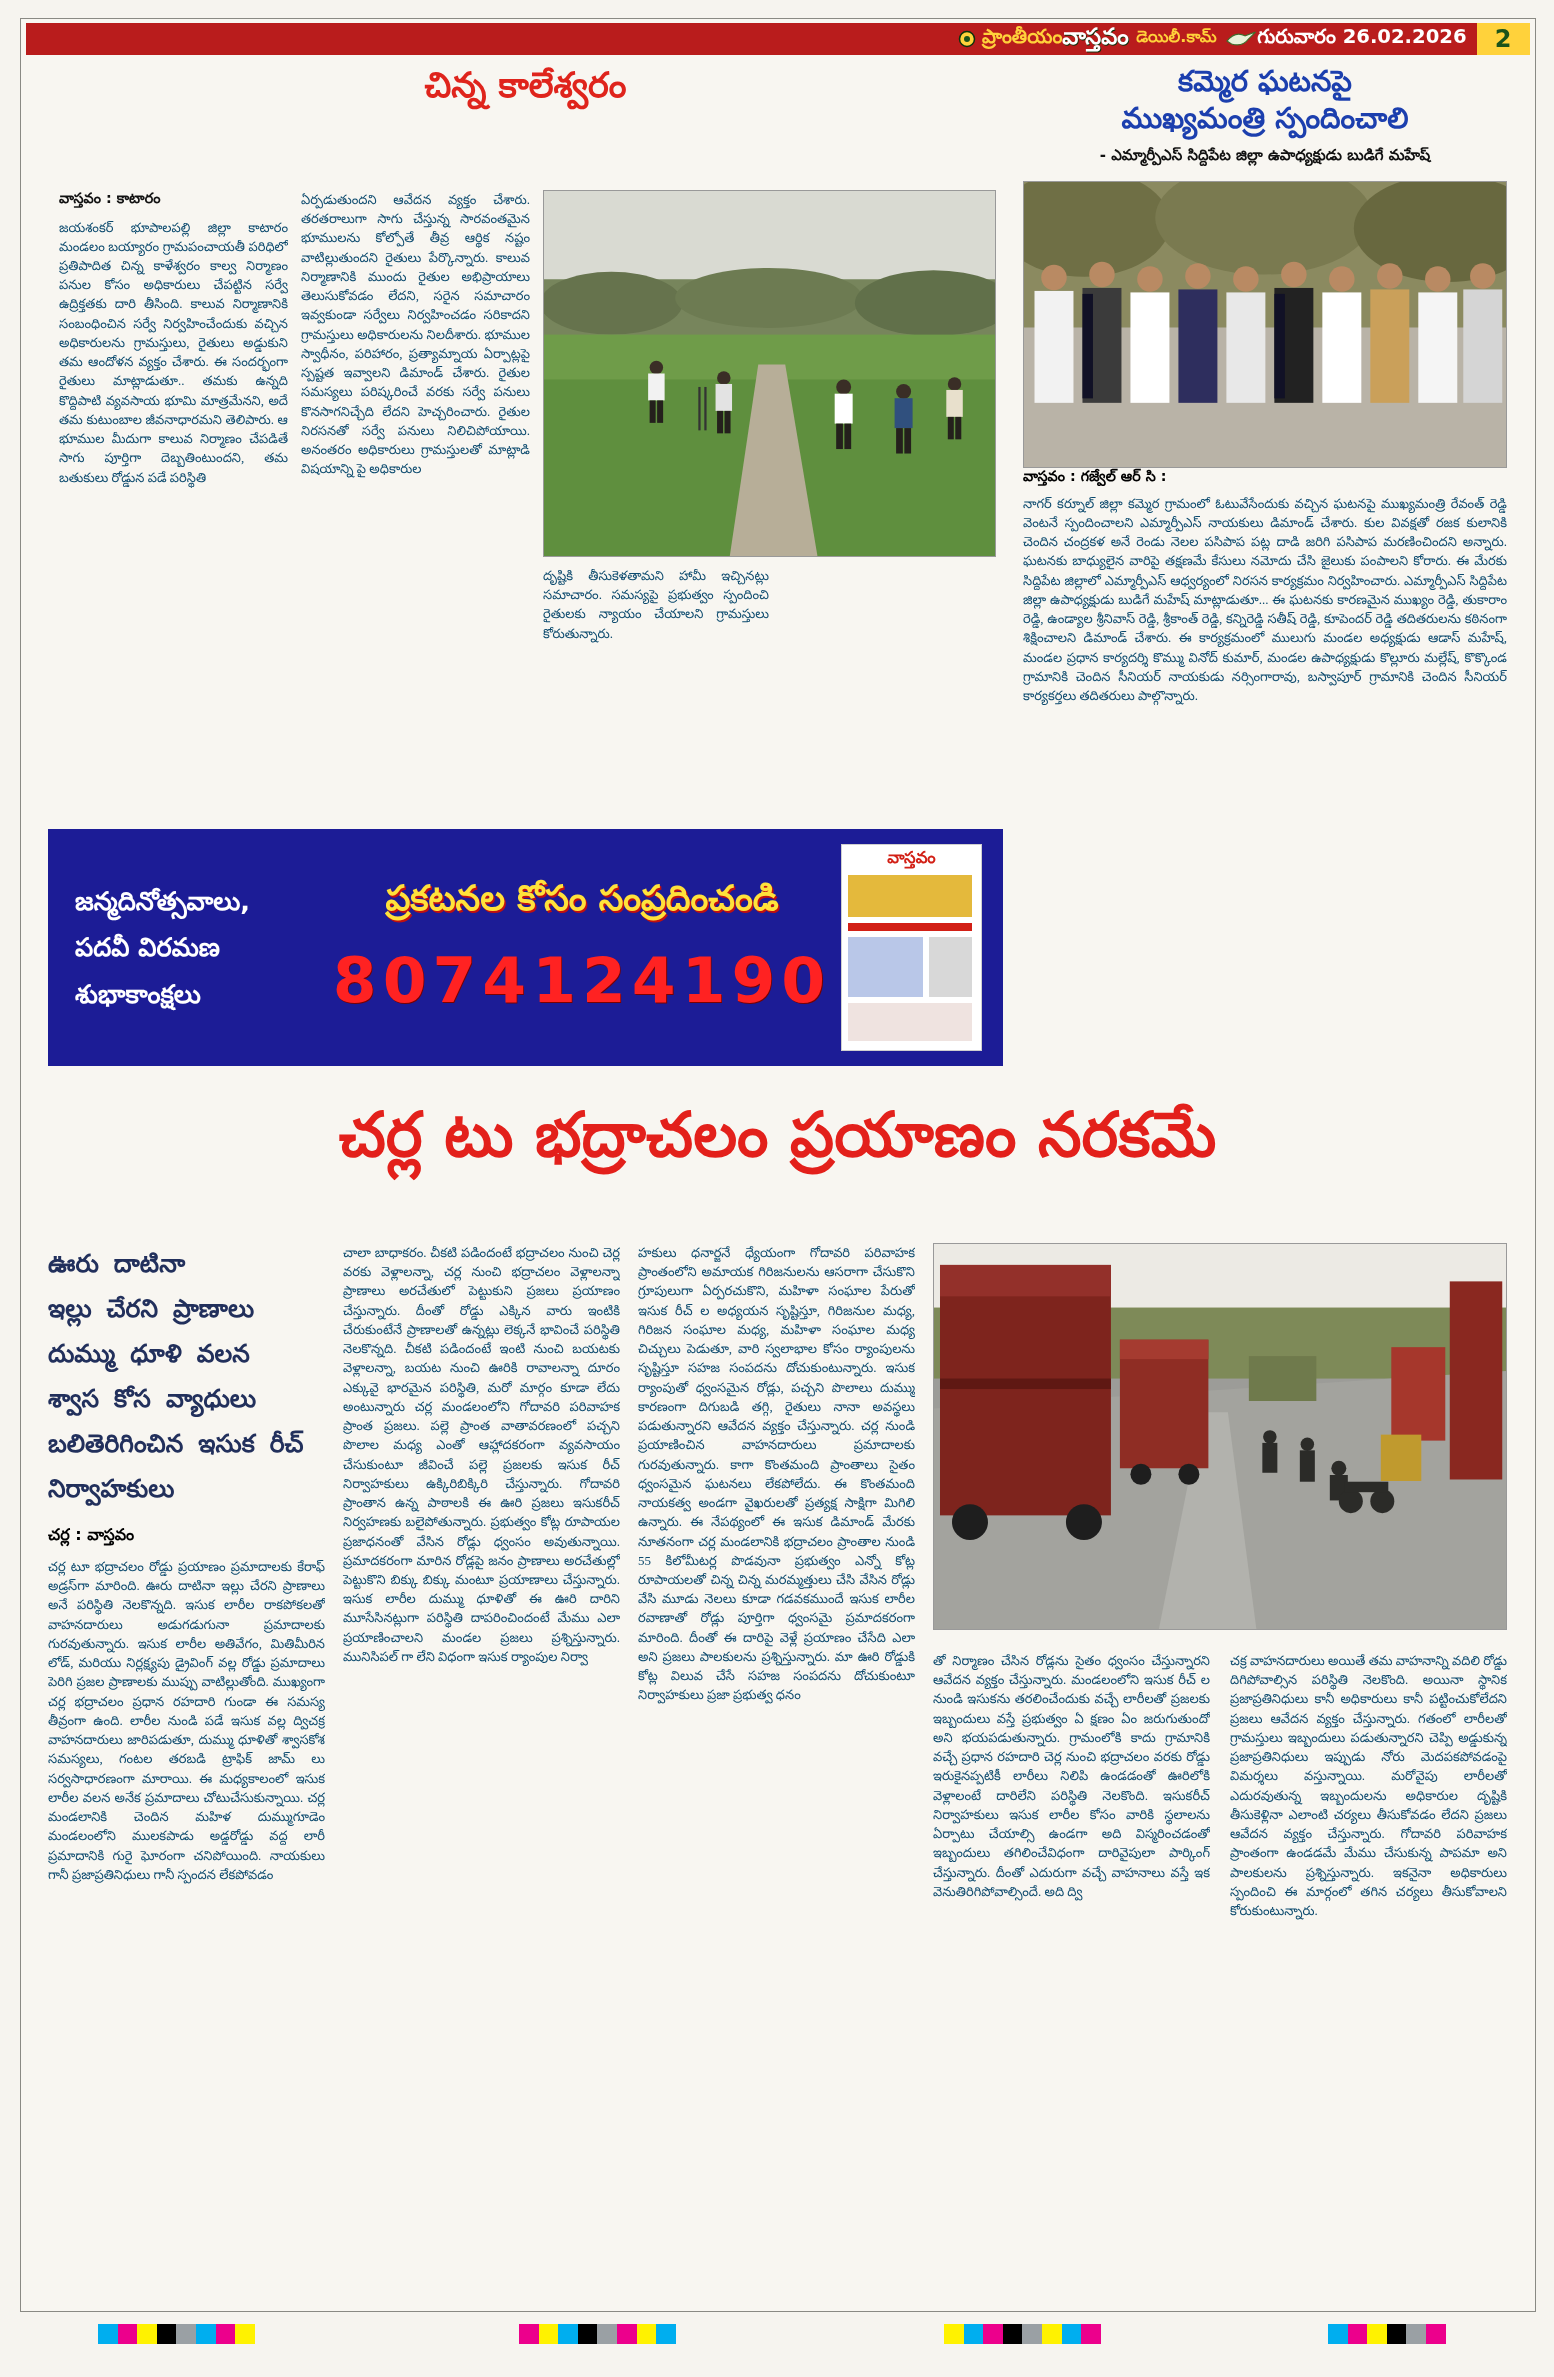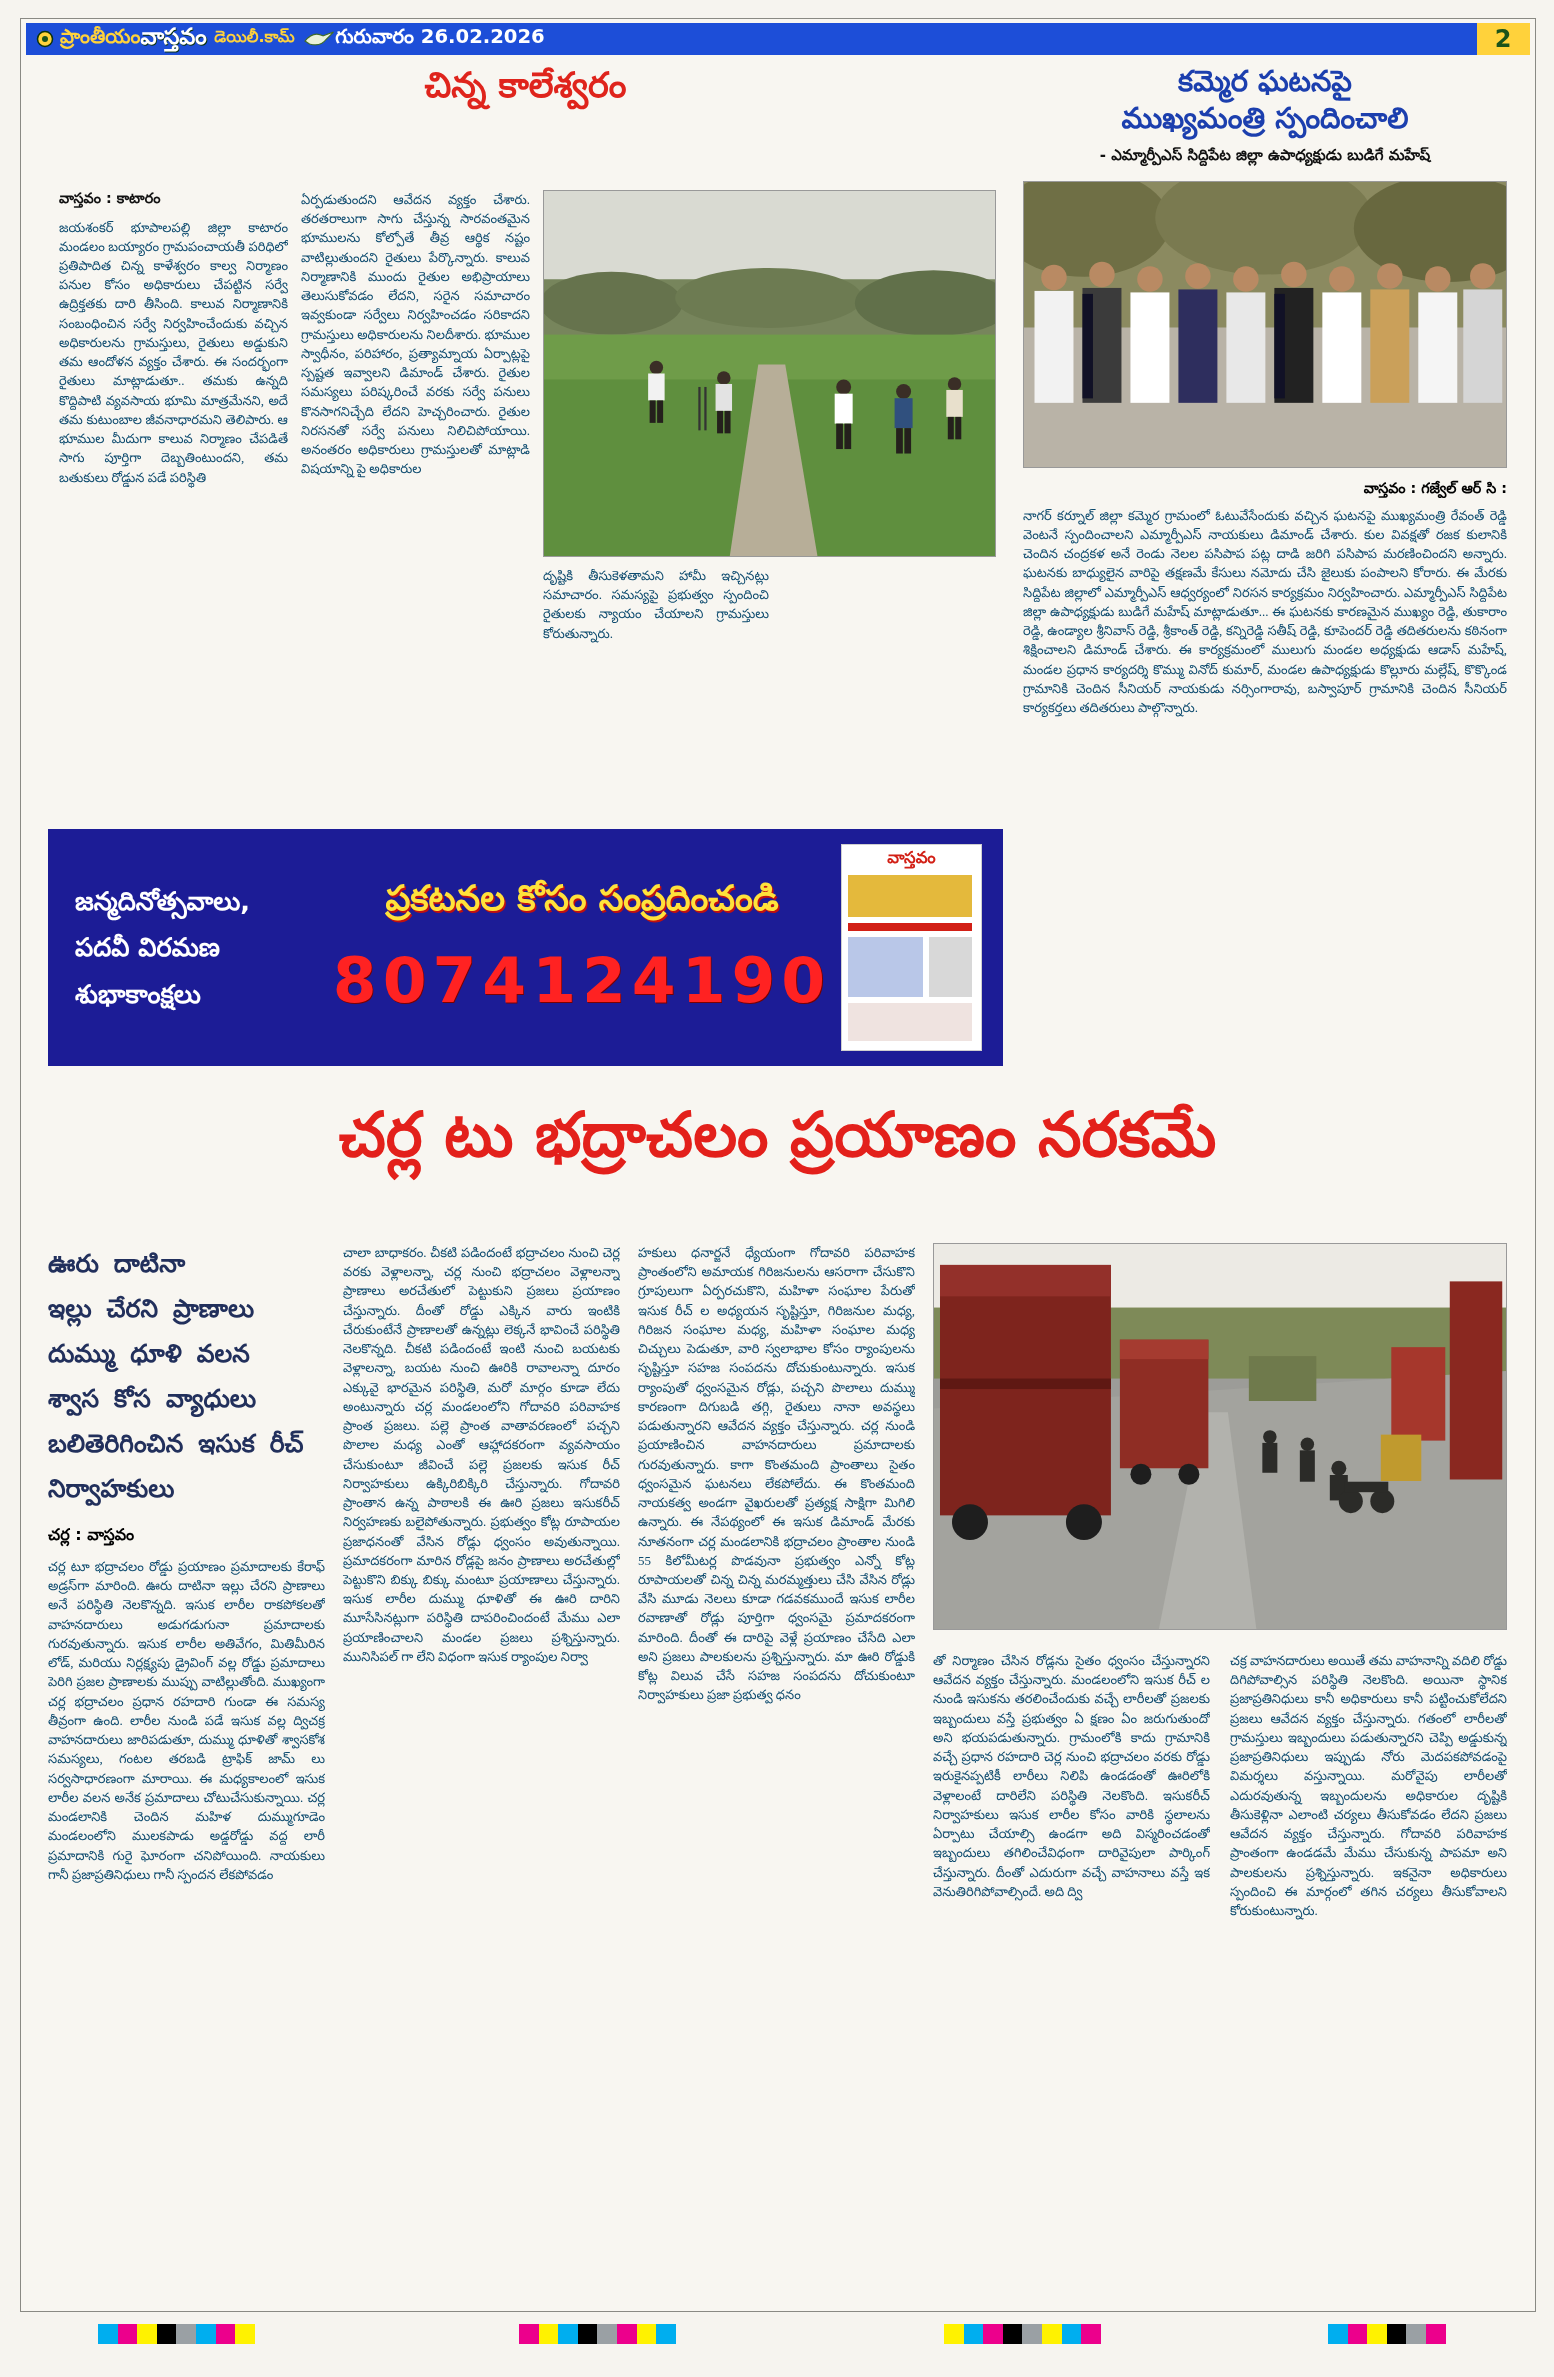--- a/index.html
+++ b/index.html
@@ -1,21 +1,21 @@
 <!DOCTYPE html>
 <html style="font-size:12px"><head>
 <meta charset="utf-8">
 <style>
   html,body{margin:0;padding:0;}
   body{background:#e9e7e2;font-family:"Liberation Serif", serif;}
   .page{position:relative;width:1555px;height:2377px;background:#f6f4ef;overflow:hidden;}
   .frame{position:absolute;left:19.6px;top:18px;width:1514px;height:2292px;border:0.8px solid #8a8a84;background:#f8f6f1;}
 
   
-  .masthead{position:absolute;left:25.6px;top:22.6px;width:1504px;height:32px;background:#1d4ed8;display:flex;align-items:center;justify-content:flex-start;box-sizing:border-box;padding:0 63px 0 10.5px;}
+  .masthead{position:absolute;left:25.6px;top:22.6px;width:1504px;height:32px;background:#b91c1c;display:flex;align-items:center;justify-content:flex-end;box-sizing:border-box;padding:0 63px 0 10.5px;}
   .mast-left{display:flex;align-items:center;gap:6px;color:#ffd23b;font-weight:bold;font-size:19.6px;font-family:"DejaVu Sans",sans-serif;}
   .mast-center{display:flex;align-items:center;gap:7.5px;}
   .brand-main{color:#ffffff;font-weight:bold;font-size:22.6px;font-family:"DejaVu Sans",sans-serif;text-shadow:0.8px 0.8px 0 #0b320b;}
   .brand-suffix{color:#ffd23b;font-weight:bold;font-size:16px;font-family:"DejaVu Sans",sans-serif;}
   .mast-date{color:#ffffff;font-weight:bold;font-size:19.6px;font-family:"DejaVu Sans",sans-serif;}
   .page-num{position:absolute;right:0;top:0;width:53px;height:32px;background:#ffd23b;color:#1a531a;font-weight:bold;font-size:24px;display:flex;align-items:center;justify-content:center;font-family:"DejaVu Sans",sans-serif;}
 
   
   .a1-h1{position:absolute;left:48px;top:65px;width:955px;text-align:center;color:#df241c;font-size:35px;font-weight:bold;font-family:"DejaVu Sans",sans-serif;}
   .a1-h2{position:absolute;left:48px;top:111px;width:955px;text-align:center;color:#1c3fae;font-size:32px;font-weight:bold;font-family:"DejaVu Sans",sans-serif;}
@@ -26,21 +26,21 @@
   .a1-photo-block{width:453px;flex:none;font-family:Liberation Serif, serif;}
   .a1-photo{width:453px;height:367px;border:0.8px solid #999;box-sizing:border-box;}
   .a1-caption{width:226px;margin-top:9px;height:135px;overflow:hidden;}
   .photo-svg{display:block;width:100%;height:100%;}
 
   
   .a2{position:absolute;left:1023px;top:63px;width:484px;}
   .a2-h{color:#1c3fae;font-size:29px;font-weight:bold;text-align:center;line-height:1.28;font-family:"DejaVu Sans",sans-serif;}
   .a2-attr{margin-top:9px;text-align:center;font-size:15px;font-weight:bold;color:#111;font-family:"DejaVu Sans",sans-serif;}
   .a2-photo{margin-top:13.5px;width:484px;height:287px;border:0.8px solid #999;box-sizing:border-box;}
-  .a2-byline{margin-top:12px;font-weight:bold;font-size:14.3px;font-family:"DejaVu Sans",sans-serif;text-align:right;}
+  .a2-byline{font-weight:bold;font-size:14.3px;font-family:"DejaVu Sans",sans-serif;}
   .a2-body{margin-top:6px;height:526px;overflow:hidden;}
 
   
   .ad{position:absolute;left:48px;top:829px;width:955px;height:237px;background:#1c1c96;display:flex;align-items:center;box-sizing:border-box;}
   .ad-left{width:248px;padding-left:27px;color:#ffffff;font-weight:bold;font-size:25.6px;line-height:1.8;font-family:"DejaVu Sans",sans-serif;flex:none;}
   .ad-center{flex:1;text-align:center;}
   .ad-cta{font-size:35px;font-weight:bold;color:#ffe23b;text-shadow:1.5px 1.5px 0 #c01010;font-family:"DejaVu Sans",sans-serif;}
   .ad-phone{margin-top:16.5px;font-size:63px;font-weight:bold;color:#ff2222;letter-spacing:6px;font-family:"DejaVu Sans",sans-serif;text-shadow:0.8px 0.8px 0 #7a0000;}
   .ad-thumb{width:139px;height:205px;background:#ffffff;margin-right:21px;flex:none;border:1.5px solid #cfcfcf;position:relative;overflow:hidden;}
   .ad-thumb-title{position:absolute;left:0;top:3px;width:100%;text-align:center;color:#d22016;font-weight:bold;font-size:16.5px;font-family:"DejaVu Sans",sans-serif;}

